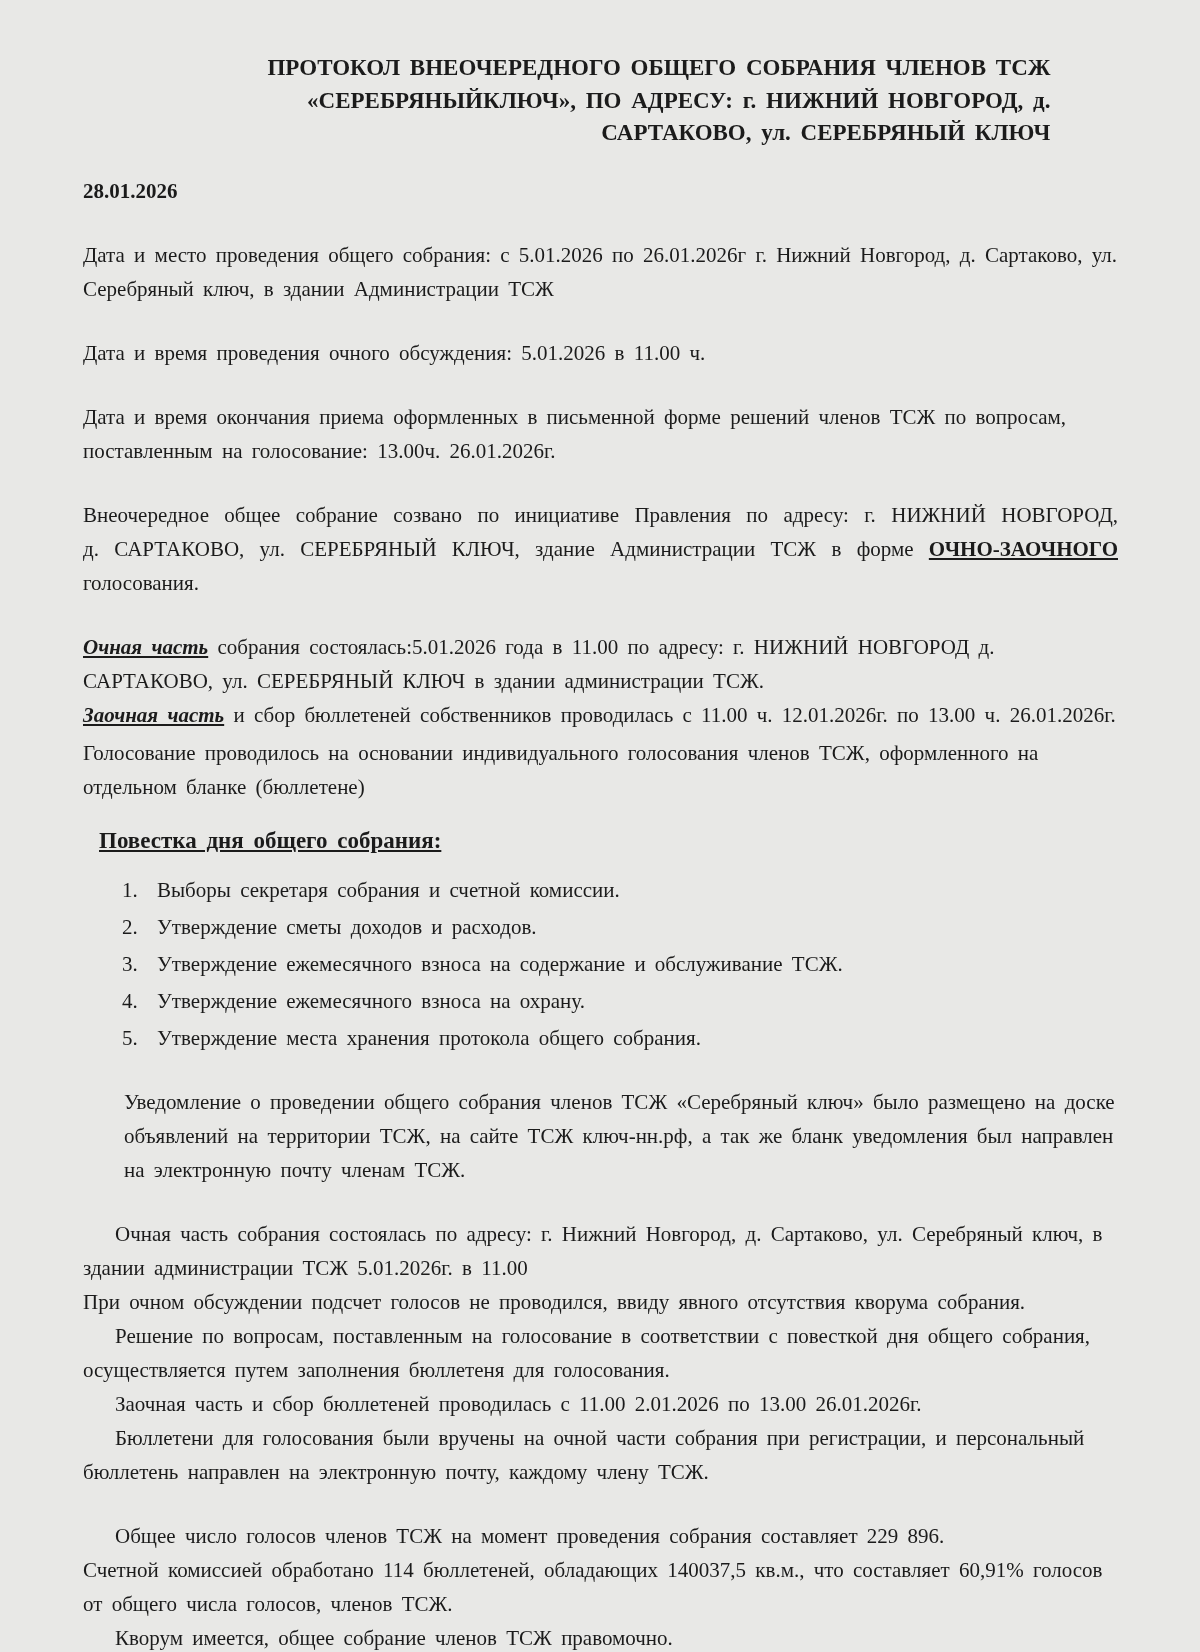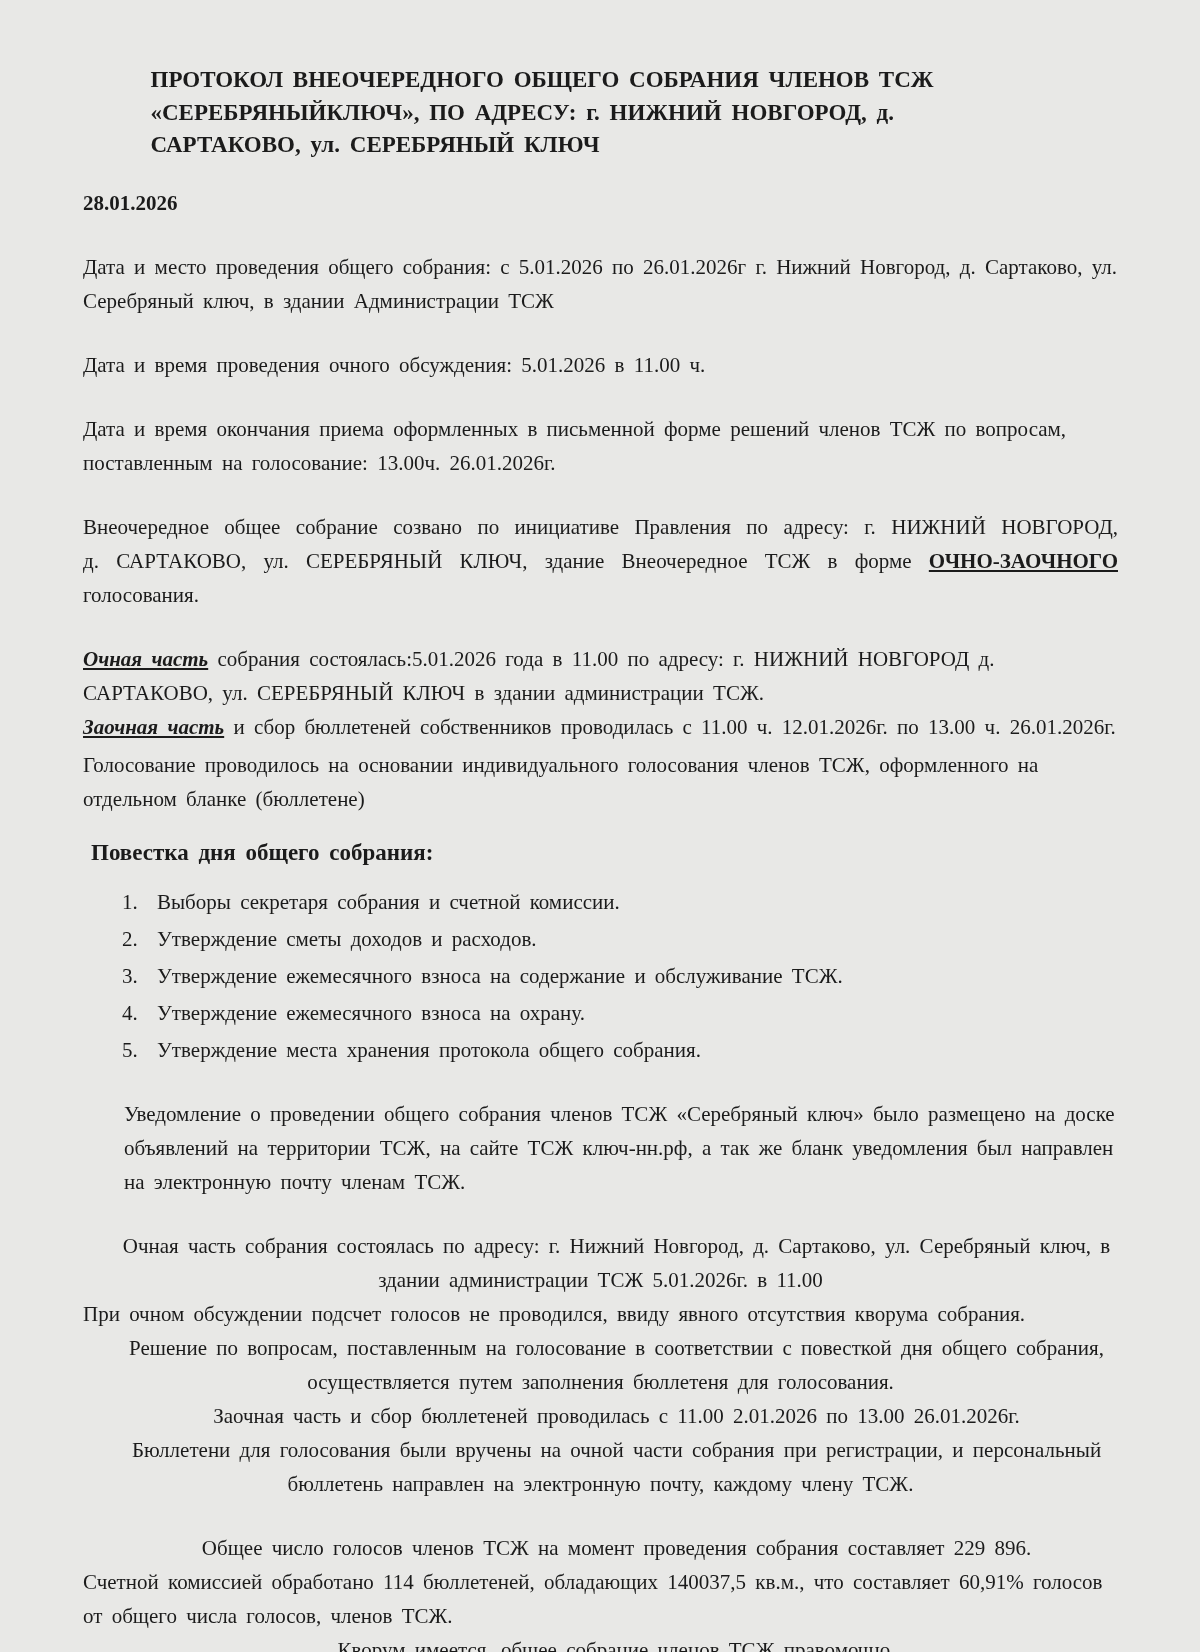--- a/index.html
+++ b/index.html
@@ -15,37 +15,38 @@
     padding:52px 82px 0 83px;
     overflow:hidden;
     word-spacing:4px;
   }
   p { margin:0; line-height:1.62; }
   .gap  { margin-top:4px; }
   .gap2 { margin-top:30px; }
   .b  { font-weight:normal; }
   .bi { font-weight:bold; font-style:italic; text-decoration:underline; }
   .bu { font-weight:bold; text-decoration:underline; }
-  .indent { text-indent:32px;text-align:center; }
+  .indent { text-indent:32px; }
   .block-indent { margin-left:41px; }
   .justify { text-align:justify; word-spacing:8px; }
   .doc-title {
     width:900px;
-    margin:12px auto;
-    text-align:left;
+    margin:0 auto;
+    text-align:right;
     font-weight:bold;
     font-size:23px;
     line-height:1.42;
   }
   .doc-date { margin-top:24px; font-weight:bold; }
   .section-heading {
     font-weight:bold;
     font-size:23px;
     line-height:1.5;
-    margin:20px 0 12px 8px;
+    margin:20px 0 12px 16px;
+    text-decoration:underline;
   }
   ol.agenda {
     margin:14px 0 0 0;
     padding-left:64px;
   }
   ol.agenda li {
     line-height:1.62;
     padding-left:10px;
     margin-bottom:3px;
   }
@@ -58,21 +59,21 @@
   <div class="doc-title">ПРОТОКОЛ  ВНЕОЧЕРЕДНОГО ОБЩЕГО СОБРАНИЯ ЧЛЕНОВ ТСЖ «СЕРЕБРЯНЫЙКЛЮЧ», ПО АДРЕСУ: г. НИЖНИЙ НОВГОРОД, д. САРТАКОВО, ул. СЕРЕБРЯНЫЙ КЛЮЧ</div>
 
   <p class="doc-date">28.01.2026</p>
 
   <p class="b gap2">Дата и место проведения общего собрания: с 5.01.2026 по 26.01.2026г г. Нижний Новгород, д. Сартаково, ул. Серебряный ключ, в здании Администрации ТСЖ</p>
 
   <p class="b gap2">Дата и время проведения очного обсуждения: 5.01.2026  в 11.00 ч.</p>
 
   <p class="b gap2">Дата и время окончания приема оформленных в письменной форме решений членов ТСЖ по вопросам, поставленным на голосование: 13.00ч. 26.01.2026г.</p>
 
-  <p class="justify gap2"><span>Внеочередное общее собрание созвано по  инициативе Правления по  адресу: </span><span class="b">г. НИЖНИЙ НОВГОРОД, д. САРТАКОВО, ул. СЕРЕБРЯНЫЙ КЛЮЧ, </span><span class="b">здание Внеочередное ТСЖ</span><span> в форме </span><span class="bu">ОЧНО-ЗАОЧНОГО</span><span> голосования.</span></p>
+  <p class="justify gap2"><span>Внеочередное общее собрание созвано по  инициативе Правления по  адресу: </span><span class="b">г. НИЖНИЙ НОВГОРОД, д. САРТАКОВО, ул. СЕРЕБРЯНЫЙ КЛЮЧ, </span><span class="b">здание Администрации ТСЖ</span><span> в форме </span><span class="bu">ОЧНО-ЗАОЧНОГО</span><span> голосования.</span></p>
 
   <p class="gap2"><span class="bi">Очная часть</span><span> собрания состоялась:5.01.2026 года в 11.00 по адресу: </span><span class="b">г. НИЖНИЙ НОВГОРОД д. САРТАКОВО, ул. СЕРЕБРЯНЫЙ КЛЮЧ</span><span> в здании администрации ТСЖ.</span></p>
 
   <p><span class="bi">Заочная часть</span><span> и сбор бюллетеней собственников  проводилась с 11.00 ч.  12.01.2026г.  по 13.00 ч. 26.01.2026г.</span></p>
 
   <p class="gap">Голосование проводилось на основании индивидуального голосования  членов ТСЖ, оформленного на отдельном бланке (бюллетене)</p>
 
   <div class="section-heading">Повестка дня общего собрания:</div>
 
   <ol class="agenda">

